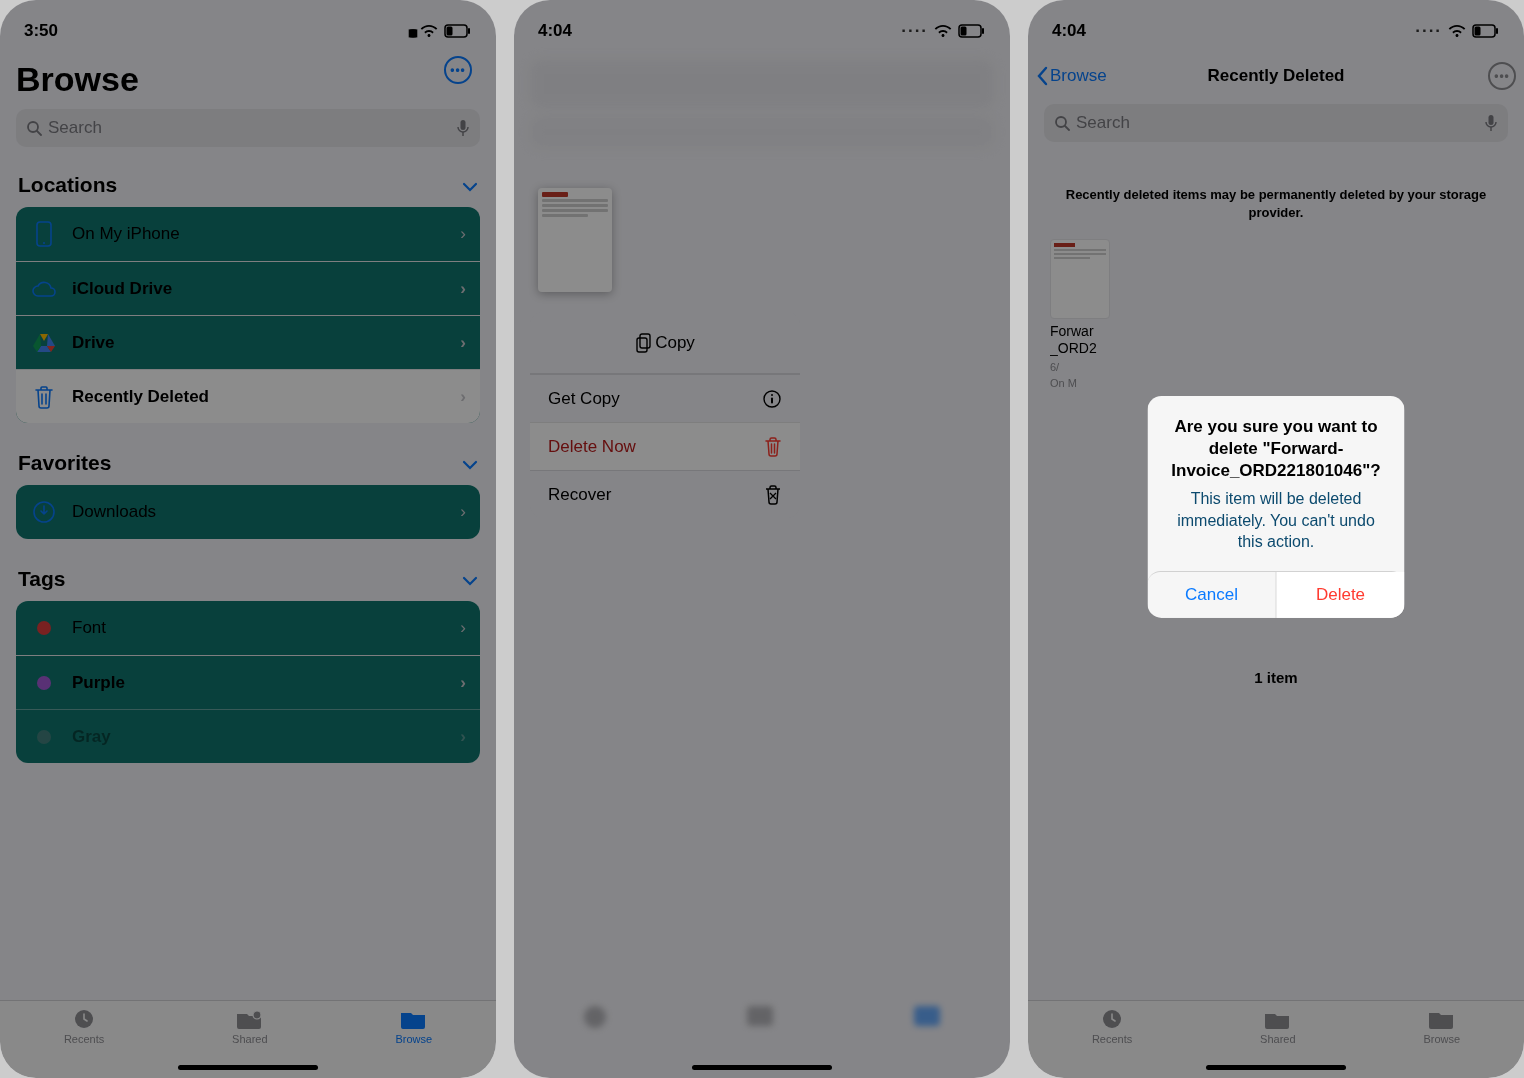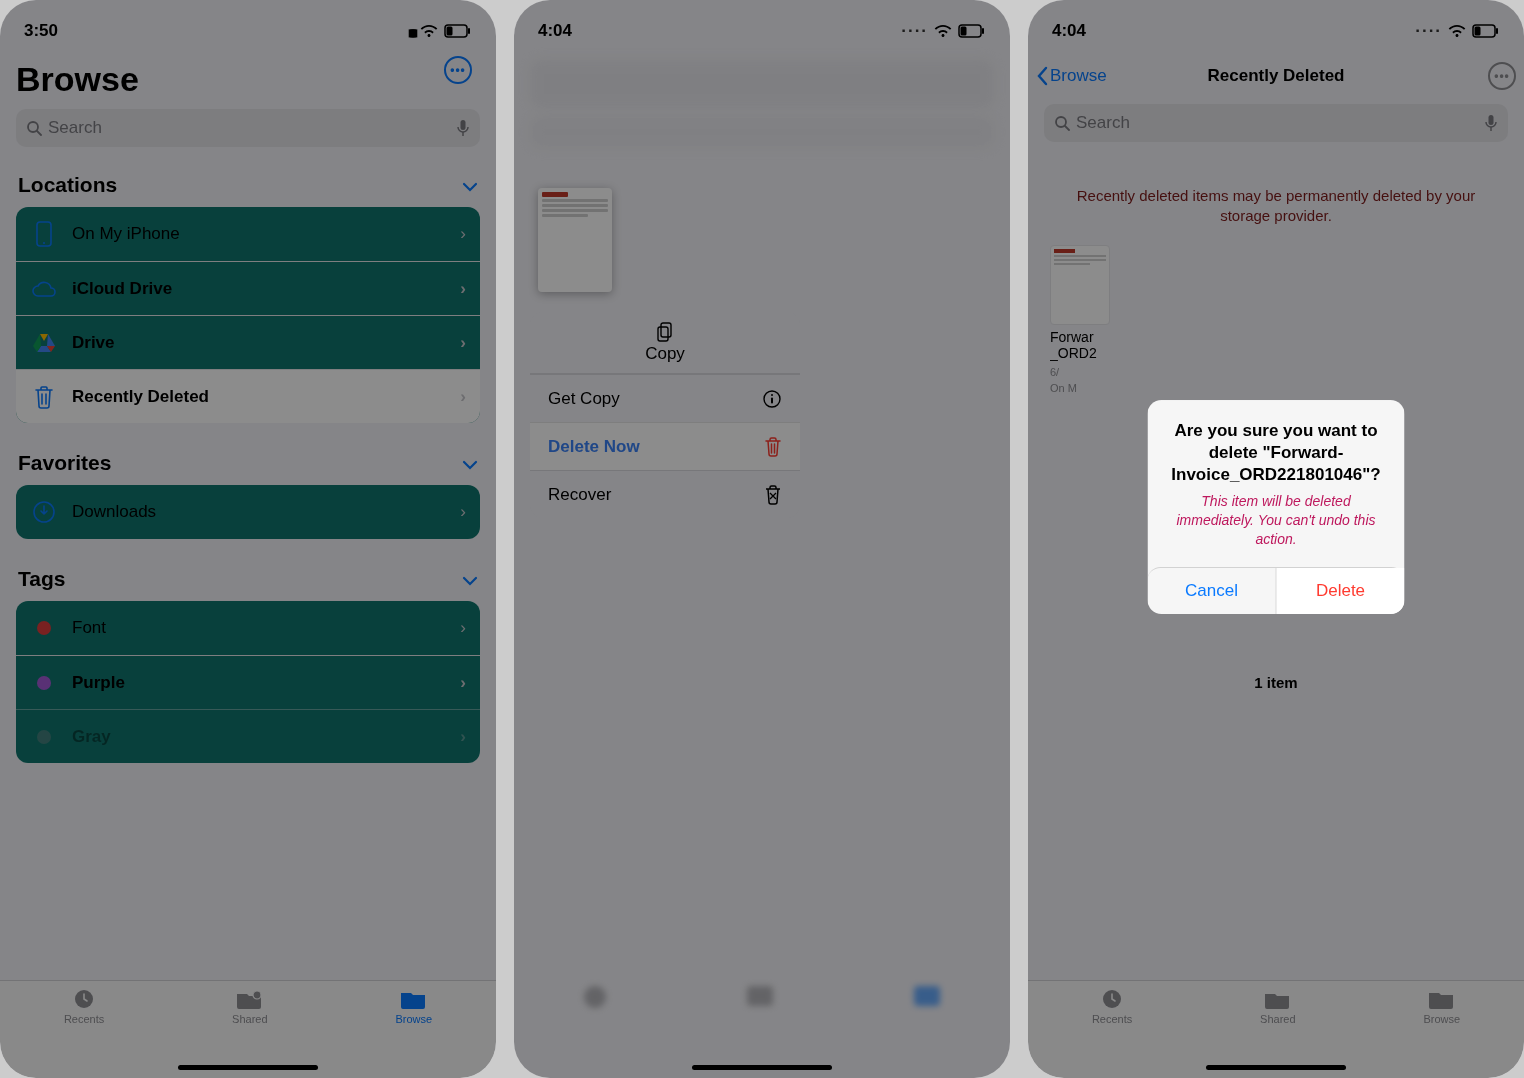--- a/index.html
+++ b/index.html
@@ -21,51 +21,51 @@
   .mic-icon svg { display:block; }
   .section-head { display: flex; justify-content: space-between; align-items: center; font-size: 21px; font-weight: 700; padding: 10px 2px; }
   .chev-down { color:#0a7aff; }
   .group { background: #0f766e; border-radius: 12px; margin-bottom: 18px; overflow: hidden; }
   .row { display: flex; align-items: center; height: 54px; padding: 0 14px; gap: 14px; color:#000; font-size:17px; position: relative; }
   .row + .row { border-top: 1px solid #e5e5ea; font-weight: bold; }
   .row .label { flex:1; }
   .row .chev-right { color:#c7c7cc; }
   .row-icon { width:28px; height:28px; display:flex; align-items:center; justify-content:center; }
   .dot { width:14px; height:14px; border-radius:50%; display:inline-block; }
-  .tab-bar { height: 98px; display: flex; justify-content: space-around; align-items: flex-start; padding-top: 6px; border-top:1px solid #d1d1d6; background:#f9f9f9; position:relative; z-index:1;}
+  .tab-bar { height: 78px; display: flex; justify-content: space-around; align-items: flex-start; padding-top: 6px; border-top:1px solid #d1d1d6; background:#f9f9f9; position:relative; z-index:1;}
   .tab-bar.stripped { border-top:none; background:transparent; }
   .tab { display:flex; flex-direction:column; align-items:center; gap:2px; color:#8e8e93; font-size:11px; }
   .tab.active { color:#0a7aff; }
   .tab .ticon { width:30px; height:24px; }
   .home-ind { position:absolute; bottom:8px; left:50%; transform:translateX(-50%); width:140px; height:5px; background:#000; border-radius:3px; z-index:40;}
   
   .raised { position:relative; z-index:30; background:#fff; }
   
   .file-thumb { width:74px; height:104px; background:#fff; border-radius:4px; box-shadow:0 2px 10px rgba(0,0,0,0.3); margin: 40px 0 20px 8px; padding:4px; display:flex; flex-direction:column; gap:2px;}
   .file-thumb .ln{height:3px;background:#d0d0d0;border-radius:1px;}
   .ctx-menu { width:270px; background:rgba(242,242,247,0.98); border-radius:14px; overflow:hidden; backdrop-filter: blur(10px);}
   .ctx-row { display:flex; align-items:center; justify-content:space-between; height:48px; padding:0 18px; font-size:17px; color:#000; }
-  .ctx-row.copy { flex-direction:column; justify-content:center; height:62px; gap:2px; border-bottom:1px solid rgba(0,0,0,0.1);}
+  .ctx-row.copy { flex-direction:row; justify-content:center; height:62px; gap:2px; border-bottom:1px solid rgba(0,0,0,0.1);}
   .ctx-row + .ctx-row { border-top:1px solid rgba(0,0,0,0.1);}
-  .ctx-row.danger { color:#3b82f6; background:#fff;font-weight:bold;}
+  .ctx-row.danger { color:#b91c1c; background:#fff;}
   .ctx-anchor { position:relative; z-index:30; }
   
   .nav-bar { display:flex; align-items:center; justify-content:space-between; height:44px; padding:0 8px; position:relative; z-index:1;}
   .nav-bar .back { display:flex; align-items:center; gap:2px; color:#0a7aff; font-size:17px;}
   .nav-bar .title { font-size:17px; font-weight:600; position:absolute; left:50%; transform:translateX(-50%);}
-  .info-text { text-align:center; color:#7f1d1d; font-size:15px; padding: 28px 12px 18px 12px; line-height:1.35;}
+  .info-text { text-align:center; color:#000000; font-size:13px; padding: 28px 12px 18px 12px; line-height:1.35;font-weight:bold;}
   .file-item { width:90px; display:flex; flex-direction:column; align-items:flex-start; font-size:12px; color:#000; gap:4px; margin-left:6px;}
   .file-item .th { width:60px; height:80px; background:#fff; border:1px solid #e5e5ea; border-radius:4px; padding:3px; display:flex; flex-direction:column; gap:2px;}
   .file-item .th .ln{height:2px;background:#d0d0d0;}
   .file-item .fname { font-size:14px; color:#000; line-height:1.2; width:70px; overflow:hidden;}
   .file-item .fmeta { color:#8e8e93; font-size:11px; }
   
   .alert { position:absolute; z-index:35; background:rgba(248,248,248,0.98); width:257px; border-radius:14px; left:50%; top:47%; transform:translate(-50%,-50%); overflow:hidden; text-align:center; backdrop-filter: blur(20px);}
   .alert .at { font-size:17px; font-weight:600; padding:20px 18px 6px 18px; line-height:1.3;}
-  .alert .am { font-size:14px; color:#be185d; padding:0 18px 18px 18px; line-height:1.35;font-style:italic;}
+  .alert .am { font-size:16px; color:#0c4a6e; padding:0 18px 18px 18px; line-height:1.35;}
   .alert .abtns { display:flex; border-top:1px solid rgba(0,0,0,0.15);border-radius:13px;}
   .alert .abtn { flex:1; height:46px; display:flex; align-items:center; justify-content:center; font-size:17px; color:#0a7aff;}
   .alert .abtn + .abtn { border-left:1px solid rgba(0,0,0,0.15);}
   .alert .abtn.destructive { color:#ff3b30; background:#fff; position:relative;}
   .count-text { text-align:center; font-size:15px; font-weight:600; padding-top:280px;}
   .phone2 .content, .phone3 .content { display:flex; flex-direction:column; }
   .phone2 .status-bar, .phone3 .status-bar { z-index:1; }
   .status-bar .dots::before { content:"····"; letter-spacing:1px; font-weight:700; color:#333;}
 </style>
 </head>

